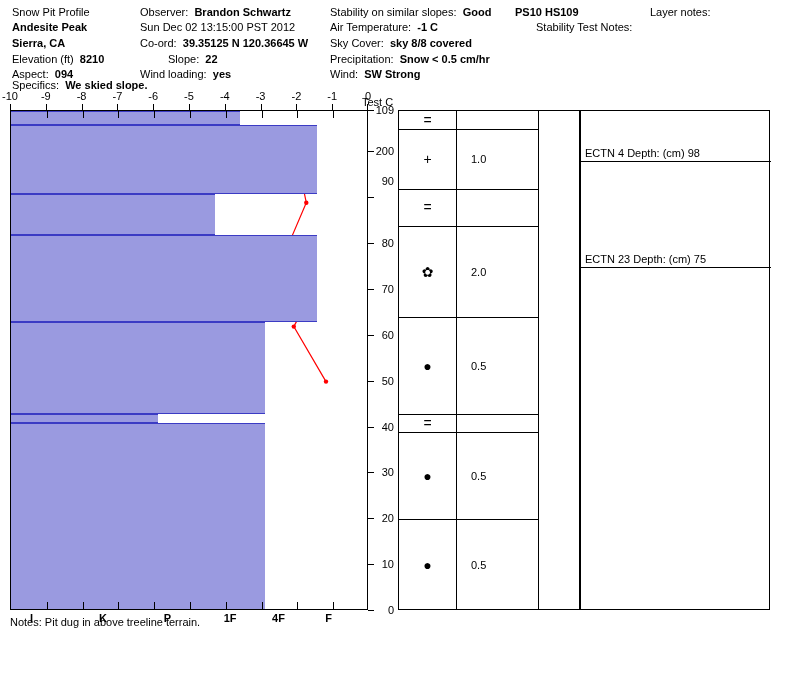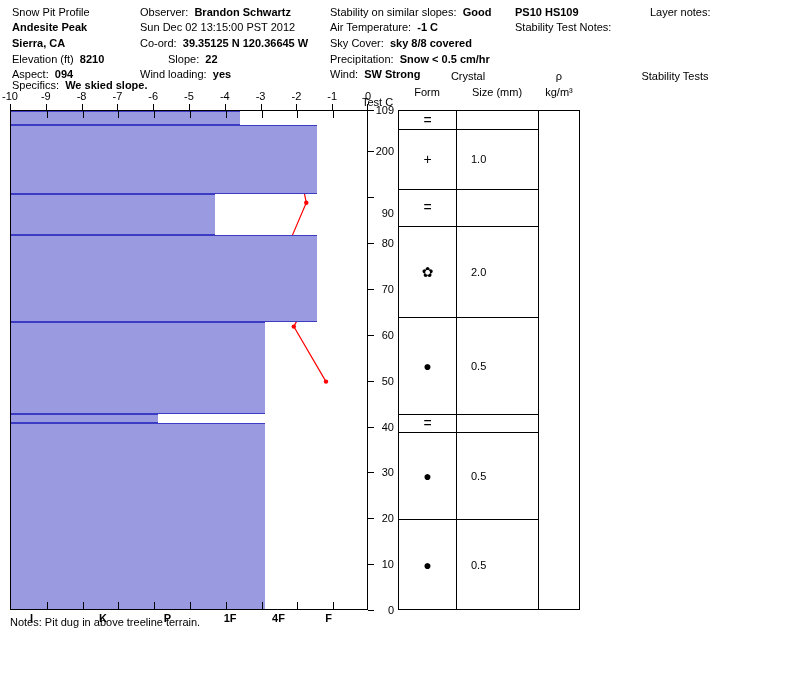--- a/index.html
+++ b/index.html
@@ -87,21 +87,21 @@
     <div class="hcell" style="left: 140px; top: 21px;"><span class="hlabel">Sun Dec 02 13:15:00 PST 2012</span></div>
     <div class="hcell" style="left: 140px; top: 37px;"><span class="hlabel">Co-ord:&nbsp;&nbsp;</span><span class="hval">39.35125 N 120.36645 W</span></div>
     <div class="hcell" style="left: 140px; top: 53px; margin-left: 28px;"><span class="hlabel">Slope:&nbsp;&nbsp;</span><span class="hval">22</span></div>
     <div class="hcell" style="left: 140px; top: 68px;"><span class="hlabel">Wind loading:&nbsp;&nbsp;</span><span class="hval">yes</span></div>
     <div class="hcell" style="left: 330px; top: 6px;"><span class="hlabel">Stability on similar slopes:&nbsp;&nbsp;</span><span class="hval">Good</span></div>
     <div class="hcell" style="left: 330px; top: 21px;"><span class="hlabel">Air Temperature:&nbsp;&nbsp;</span><span class="hval">-1 C</span></div>
     <div class="hcell" style="left: 330px; top: 37px;"><span class="hlabel">Sky Cover:&nbsp;&nbsp;</span><span class="hval">sky 8/8 covered</span></div>
     <div class="hcell" style="left: 330px; top: 53px;"><span class="hlabel">Precipitation:&nbsp;&nbsp;</span><span class="hval">Snow &lt; 0.5 cm/hr</span></div>
     <div class="hcell" style="left: 330px; top: 68px;"><span class="hlabel">Wind:&nbsp;&nbsp;</span><span class="hval">SW Strong</span></div>
     <div class="hcell" style="left: 515px; top: 6px;"><span class="hval">PS10 HS109</span></div>
-    <div class="hcell" style="left: 515px; top: 21px;"><span class="hlabel">Stability Test Notes:</span></div>
+    <div class="hcell" style="left: 536px; top: 21px;"><span class="hlabel">Stability Test Notes:</span></div>
     <div class="hcell" style="left: 650px; top: 6px;"><span class="hlabel">Layer notes:</span></div>
   </div>
 
 <div id="plot">
 
   <div id="topAxis">
       <div class="xtick" style="left: 0px;">-10</div>
       <div class="xtickmark" style="left: 0px;"></div>
       <div class="xtick" style="left: 35.8px;">-9</div>
       <div class="xtickmark" style="left: 35.8px;"></div>
@@ -184,36 +184,28 @@
       <div class="dtick" style="top: 316.514px;">40</div>
       <div class="dtickmark" style="top: 316.514px;"></div>
       <div class="dtick" style="top: 270.642px;">50</div>
       <div class="dtickmark" style="top: 270.642px;"></div>
       <div class="dtick" style="top: 224.771px;">60</div>
       <div class="dtickmark" style="top: 224.771px;"></div>
       <div class="dtick" style="top: 178.899px;">70</div>
       <div class="dtickmark" style="top: 178.899px;"></div>
       <div class="dtick" style="top: 133.028px;">80</div>
       <div class="dtickmark" style="top: 133.028px;"></div>
-      <div class="dtick" style="top: 103px;">90</div>
+      <div class="dtick" style="top: 71px;">90</div>
       <div class="dtickmark" style="top: 87.156px;"></div>
       <div class="dtick" style="top: 41.2844px;">200</div>
       <div class="dtickmark" style="top: 41.2844px;"></div>
       <div class="dtick" style="top: 0px;">109</div>
       <div class="dtickmark" style="top: 0px;"></div>
     </div>
 
-  <div id="tblHead">
-    <div class="th" style="left:0px; top:-14px; width:140px;">Crystal</div>
-    <div class="th" style="left:0px; top:2px; width:58px;">Form</div>
-    <div class="th" style="left:58px; top:2px; width:82px;">Size (mm)</div>
-    <div class="th" style="left:140px; top:-14px; width:42px;">ρ</div>
-    <div class="th" style="left:140px; top:2px; width:42px;">kg/m³</div>
-    <div class="th" style="left:182px; top:-14px; width:190px;">Stability Tests</div>
-  </div>
 
   <div id="tbl">
     <div class="col" id="colForm">
         <div class="glyph" style="top: 9.17431px;">=</div>
         <div class="rowline" style="top: 18.3486px;"></div>
         <div class="glyph" style="top: 48.1651px;">+</div>
         <div class="rowline" style="top: 77.9817px;"></div>
         <div class="glyph" style="top: 96.3303px;">=</div>
         <div class="rowline" style="top: 114.679px;"></div>
         <div class="glyph" style="top: 160.55px;">✿</div>
@@ -234,20 +226,26 @@
         <div class="sizeval" style="top: 160.55px;">2.0</div>
         <div class="rowline" style="top: 206.422px;"></div>
         <div class="sizeval" style="top: 254.587px;">0.5</div>
         <div class="rowline" style="top: 302.752px;"></div>
         <div class="rowline" style="top: 321.101px;"></div>
         <div class="sizeval" style="top: 364.679px;">0.5</div>
         <div class="rowline" style="top: 408.257px;"></div>
         <div class="sizeval" style="top: 454.128px;">0.5</div>
       </div>
     <div class="col" id="colDens"></div>
+    <div class="col" id="colTests">
+        <div class="testlabel" style="top: 36.4587px;">ECTN 4   Depth: (cm) 98</div>
+        <div class="testline" style="top: 50.4587px; left: 0px; width: 190px;"></div>
+        <div class="testlabel" style="top: 141.963px;">ECTN 23   Depth: (cm) 75</div>
+        <div class="testline" style="top: 155.963px; left: 0px; width: 190px;"></div>
+      </div>
   </div>
 
 </div>
 
 <div id="notes">
   <span>Notes:</span>
   <span class="nb">Pit dug in above treeline terrain.</span>
 </div>
 
 </body></html>

